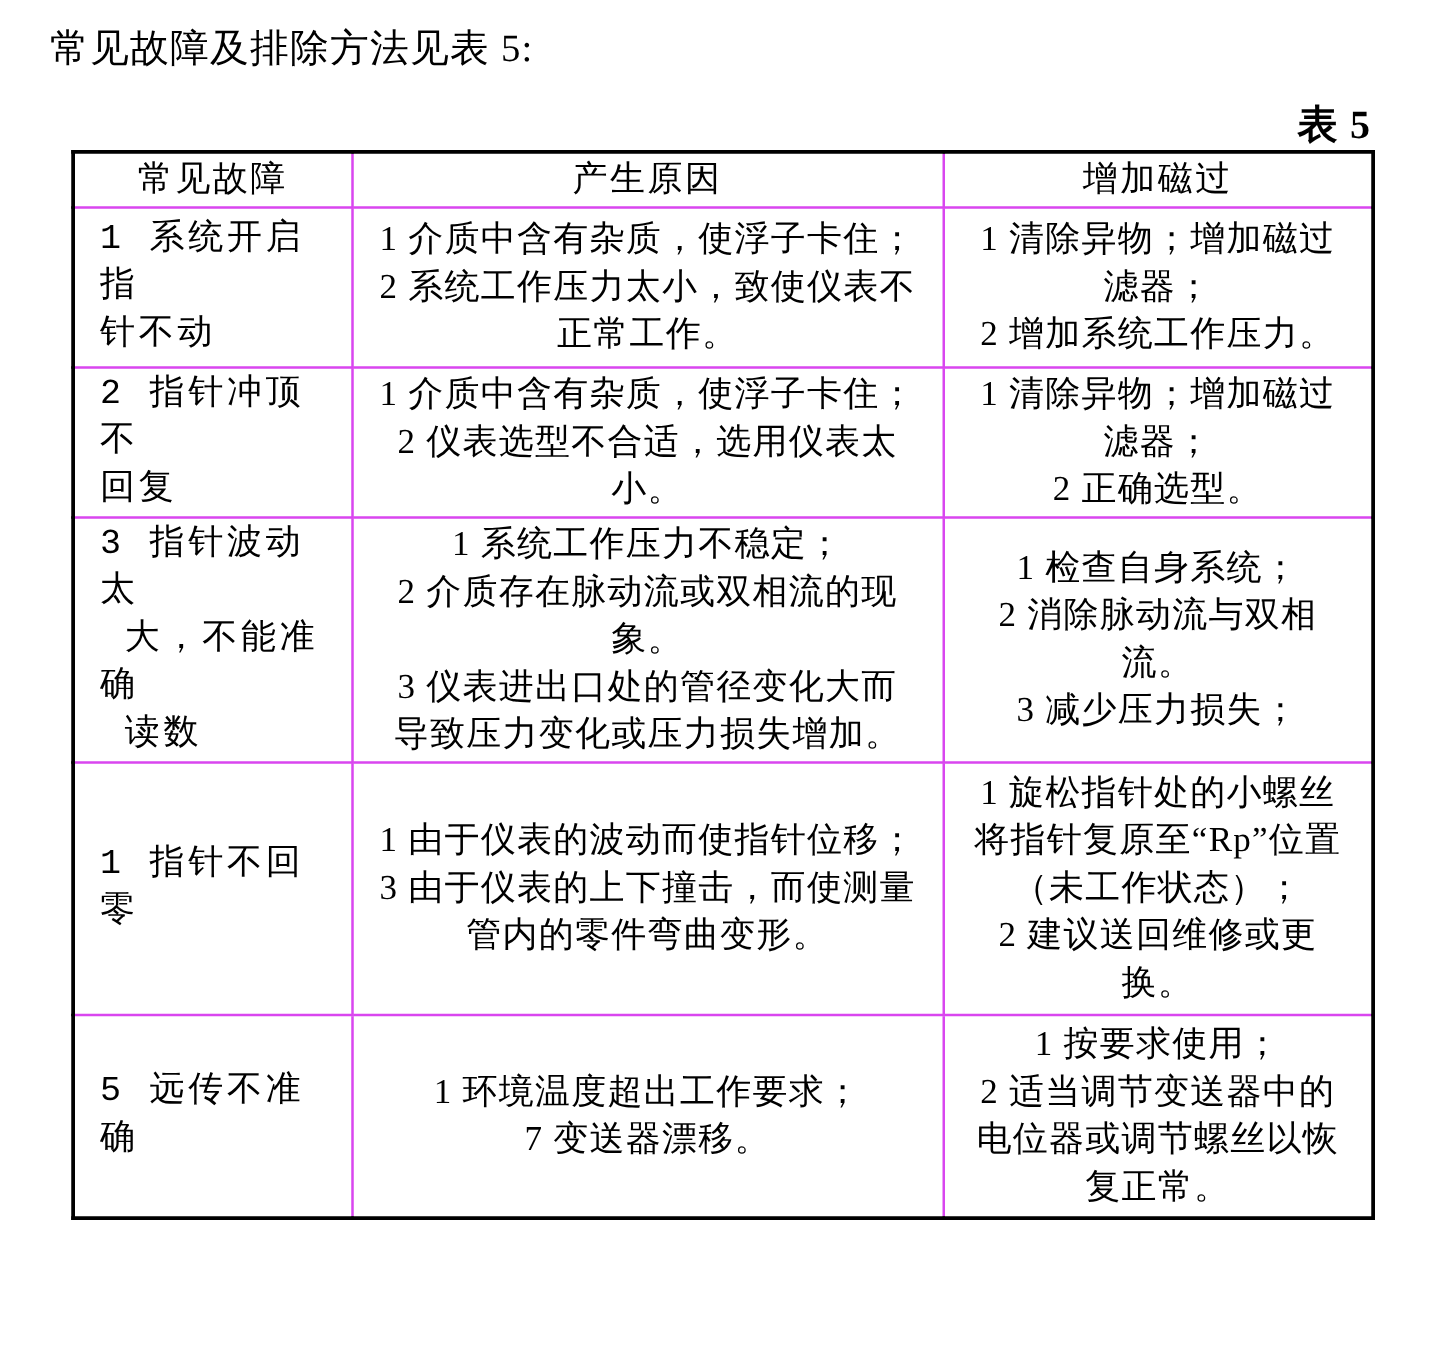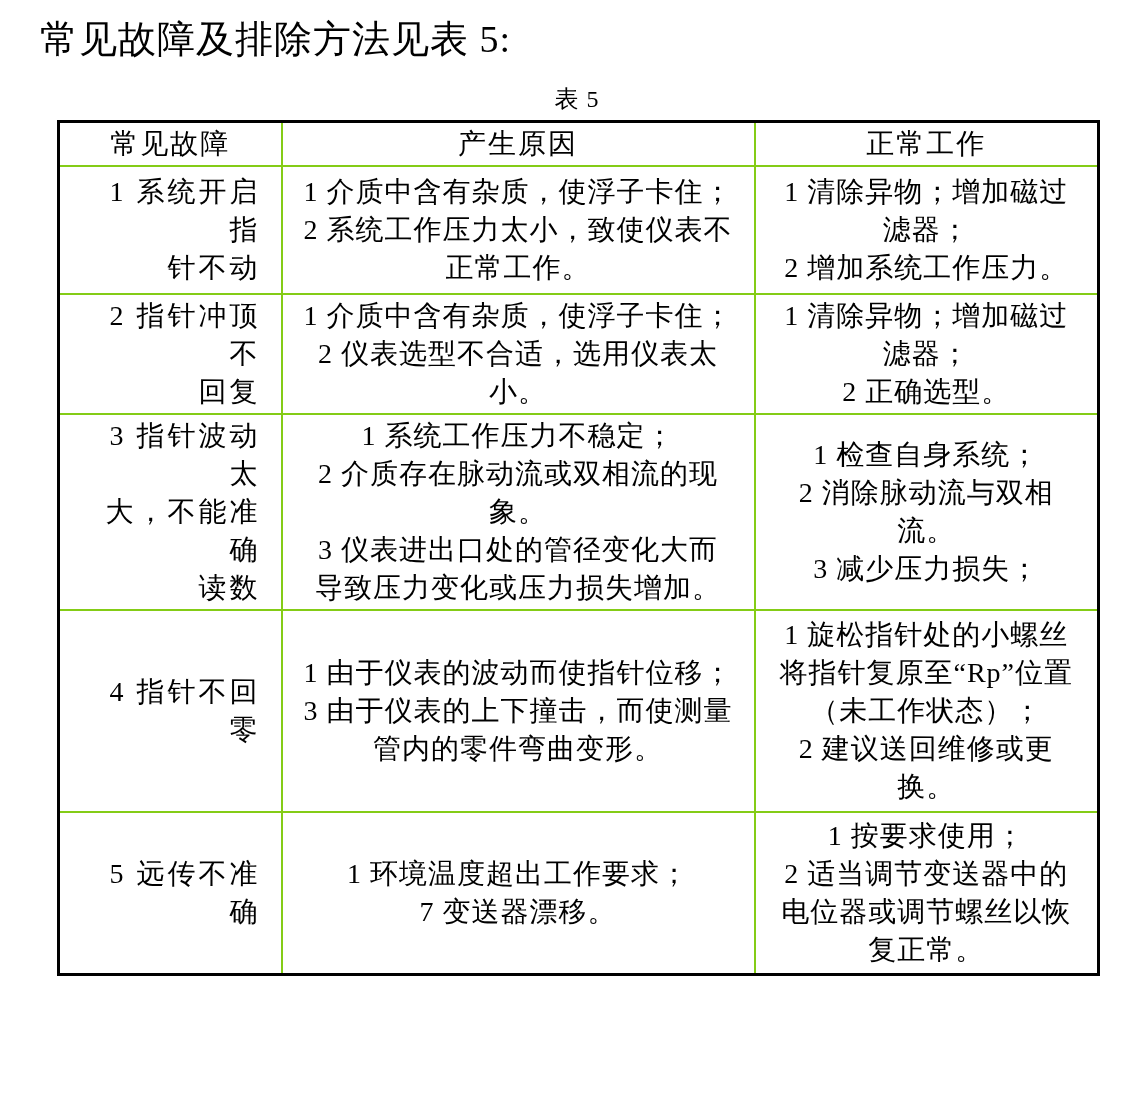--- a/index.html
+++ b/index.html
@@ -12,62 +12,63 @@
     width: 1146px;
     height: 1097px;
     background: #ffffff;
     color: #000000;
     font-family: "Liberation Serif", "DejaVu Serif", serif;
     overflow: hidden;
     box-sizing: border-box;
   }
   .heading {
     margin: 20px 0 0 40px;
-    font-size: 38px;
+    font-size: 31px;
     line-height: 38px;
     font-weight: 500;
     letter-spacing: 1px;
   }
   .table-caption {
     margin: 24px 0 4px 57px;
     width: 1040px;
-    text-align: center;
-    font-size: 24px;
+    text-align: right;
+    font-size: 32px;
     line-height: 34px;
-    font-weight: normal;
+    font-weight: bold;
     letter-spacing: 1px;
   }
   table.fault-table {
     margin-left: 57px;
     width: 1040px;
     border-collapse: collapse;
     border: 3px solid #000000;
     table-layout: fixed;
   }
   table.fault-table td, table.fault-table th {
-    border: 2px solid #84cc16;
+    border: 2px solid #d946ef;
     font-size: 28px;
     line-height: 38px;
     font-weight: 500;
     vertical-align: middle;
     padding: 2px 20px;
     white-space: pre-wrap;
     overflow: hidden;
     box-sizing: border-box;
     margin-top: 18px;
   }
   table.fault-table th {
     text-align: center;
     height: 43px;
     letter-spacing: 2px;
   }
   td.fault-cell {
-    text-align: right;
+    text-align: left;
     letter-spacing: 3px;
     padding-left: 12px;
+    font-family: Liberation Mono, monospace;
   }
   td.cause-cell, td.remedy-cell {
     text-align: center;
     letter-spacing: 1px;
     padding-left: 12px;
   }
   tr.row-1 { height: 128px; }
   tr.row-2 { height: 101px; }
   tr.row-3 { height: 190px; }
   tr.row-4 { height: 202px; }
@@ -92,21 +93,21 @@
   <table class="fault-table">
     <colgroup>
       <col style="width:223px">
       <col style="width:473px">
       <col style="width:344px">
     </colgroup>
     <thead>
       <tr class="header-row">
         <th>常见故障</th>
         <th>产生原因</th>
-        <th>正常工作</th>
+        <th>增加磁过</th>
       </tr>
     </thead>
     <tbody>
       <tr class="row-1">
         <td class="fault-cell">1 系统开启指
 针不动</td>
         <td class="cause-cell">1 介质中含有杂质，使浮子卡住；
 2 系统工作压力太小，致使仪表不
 正常工作。</td>
         <td class="remedy-cell">1 清除异物；增加磁过
@@ -131,21 +132,21 @@
 2 介质存在脉动流或双相流的现
 象。
 3 仪表进出口处的管径变化大而
 导致压力变化或压力损失增加。</td>
         <td class="remedy-cell">1 检查自身系统；
 2 消除脉动流与双相
 流。
 3 减少压力损失；</td>
       </tr>
       <tr class="row-4">
-        <td class="fault-cell">4 指针不回零</td>
+        <td class="fault-cell">1 指针不回零</td>
         <td class="cause-cell">1 由于仪表的波动而使指针位移；
 3 由于仪表的上下撞击，而使测量
 管内的零件弯曲变形。</td>
         <td class="remedy-cell">1 旋松指针处的小螺丝
 将指针复原至“Rp”位置
 （未工作状态）；
 2 建议送回维修或更
 换。</td>
       </tr>
       <tr class="row-5">

